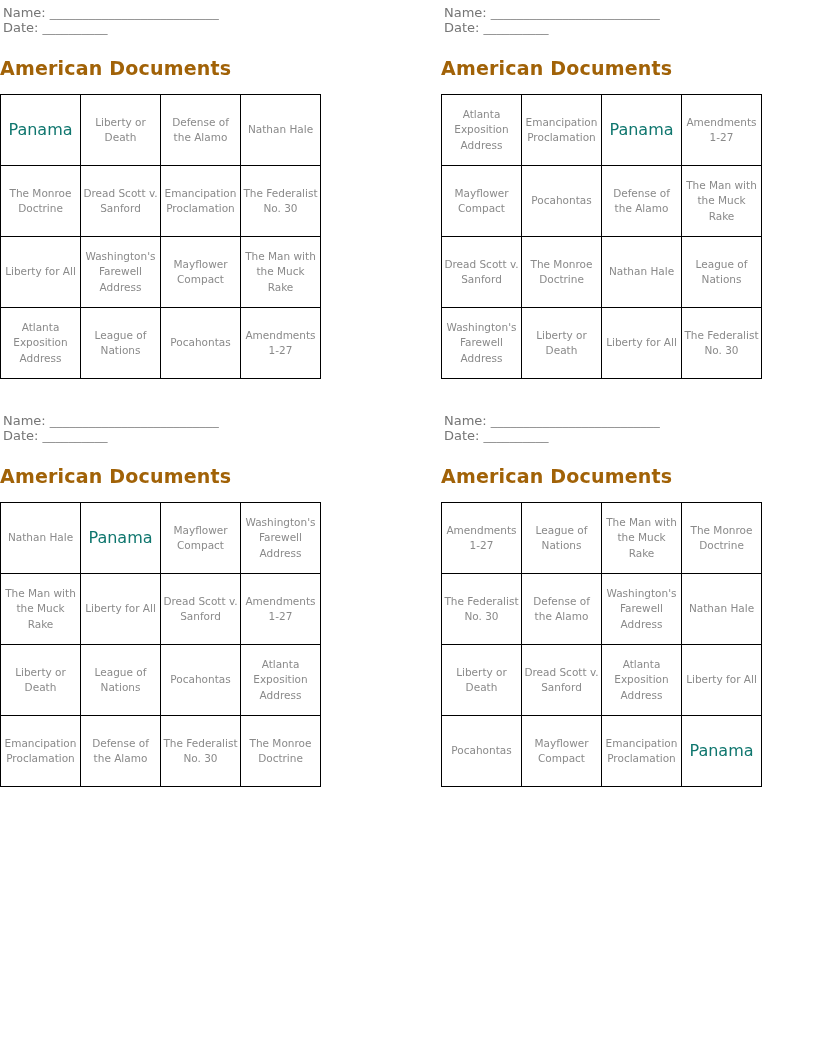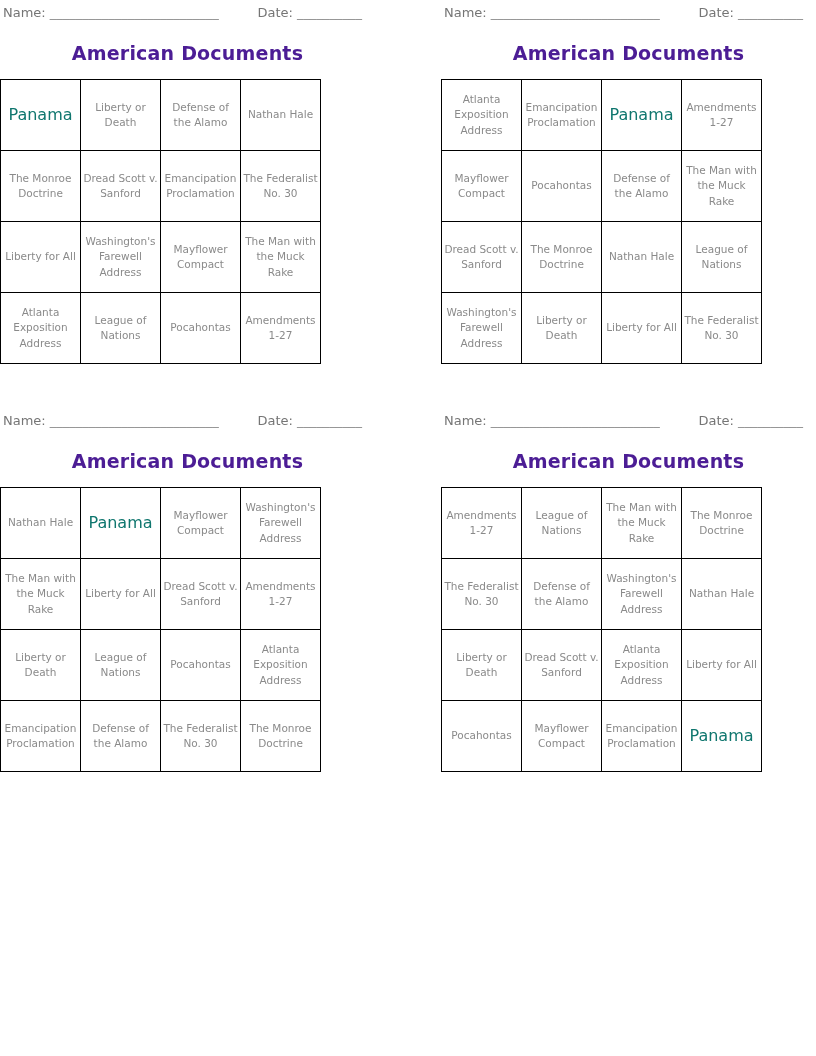--- a/index.html
+++ b/index.html
@@ -24,33 +24,33 @@
   #card-3 { left: 441px; top: 408px; }
 
   .card-header {
     display: flex;
     justify-content: space-between;
     align-items: baseline;
     padding: 5px 13px 0 3px;
     font-size: 13px;
     color: #757575;
     white-space: nowrap;
+    flex-direction: column;
   }
   .blank-line {
     color: #8a8a8a;
     letter-spacing: 0;
   }
   .field-label { margin-right: 4px; }
 
   .card-title {
     margin: 22px 0 0 0;
-    text-align: center;
     font-size: 19px;
     font-weight: bold;
-    color: #4c1d95;
+    color: #a16207;
     letter-spacing: 0.2px;
   }
 
   table.bingo-grid {
     border-collapse: collapse;
     table-layout: fixed;
     width: 321px;
     margin-top: 15px;
   }
   table.bingo-grid td {

